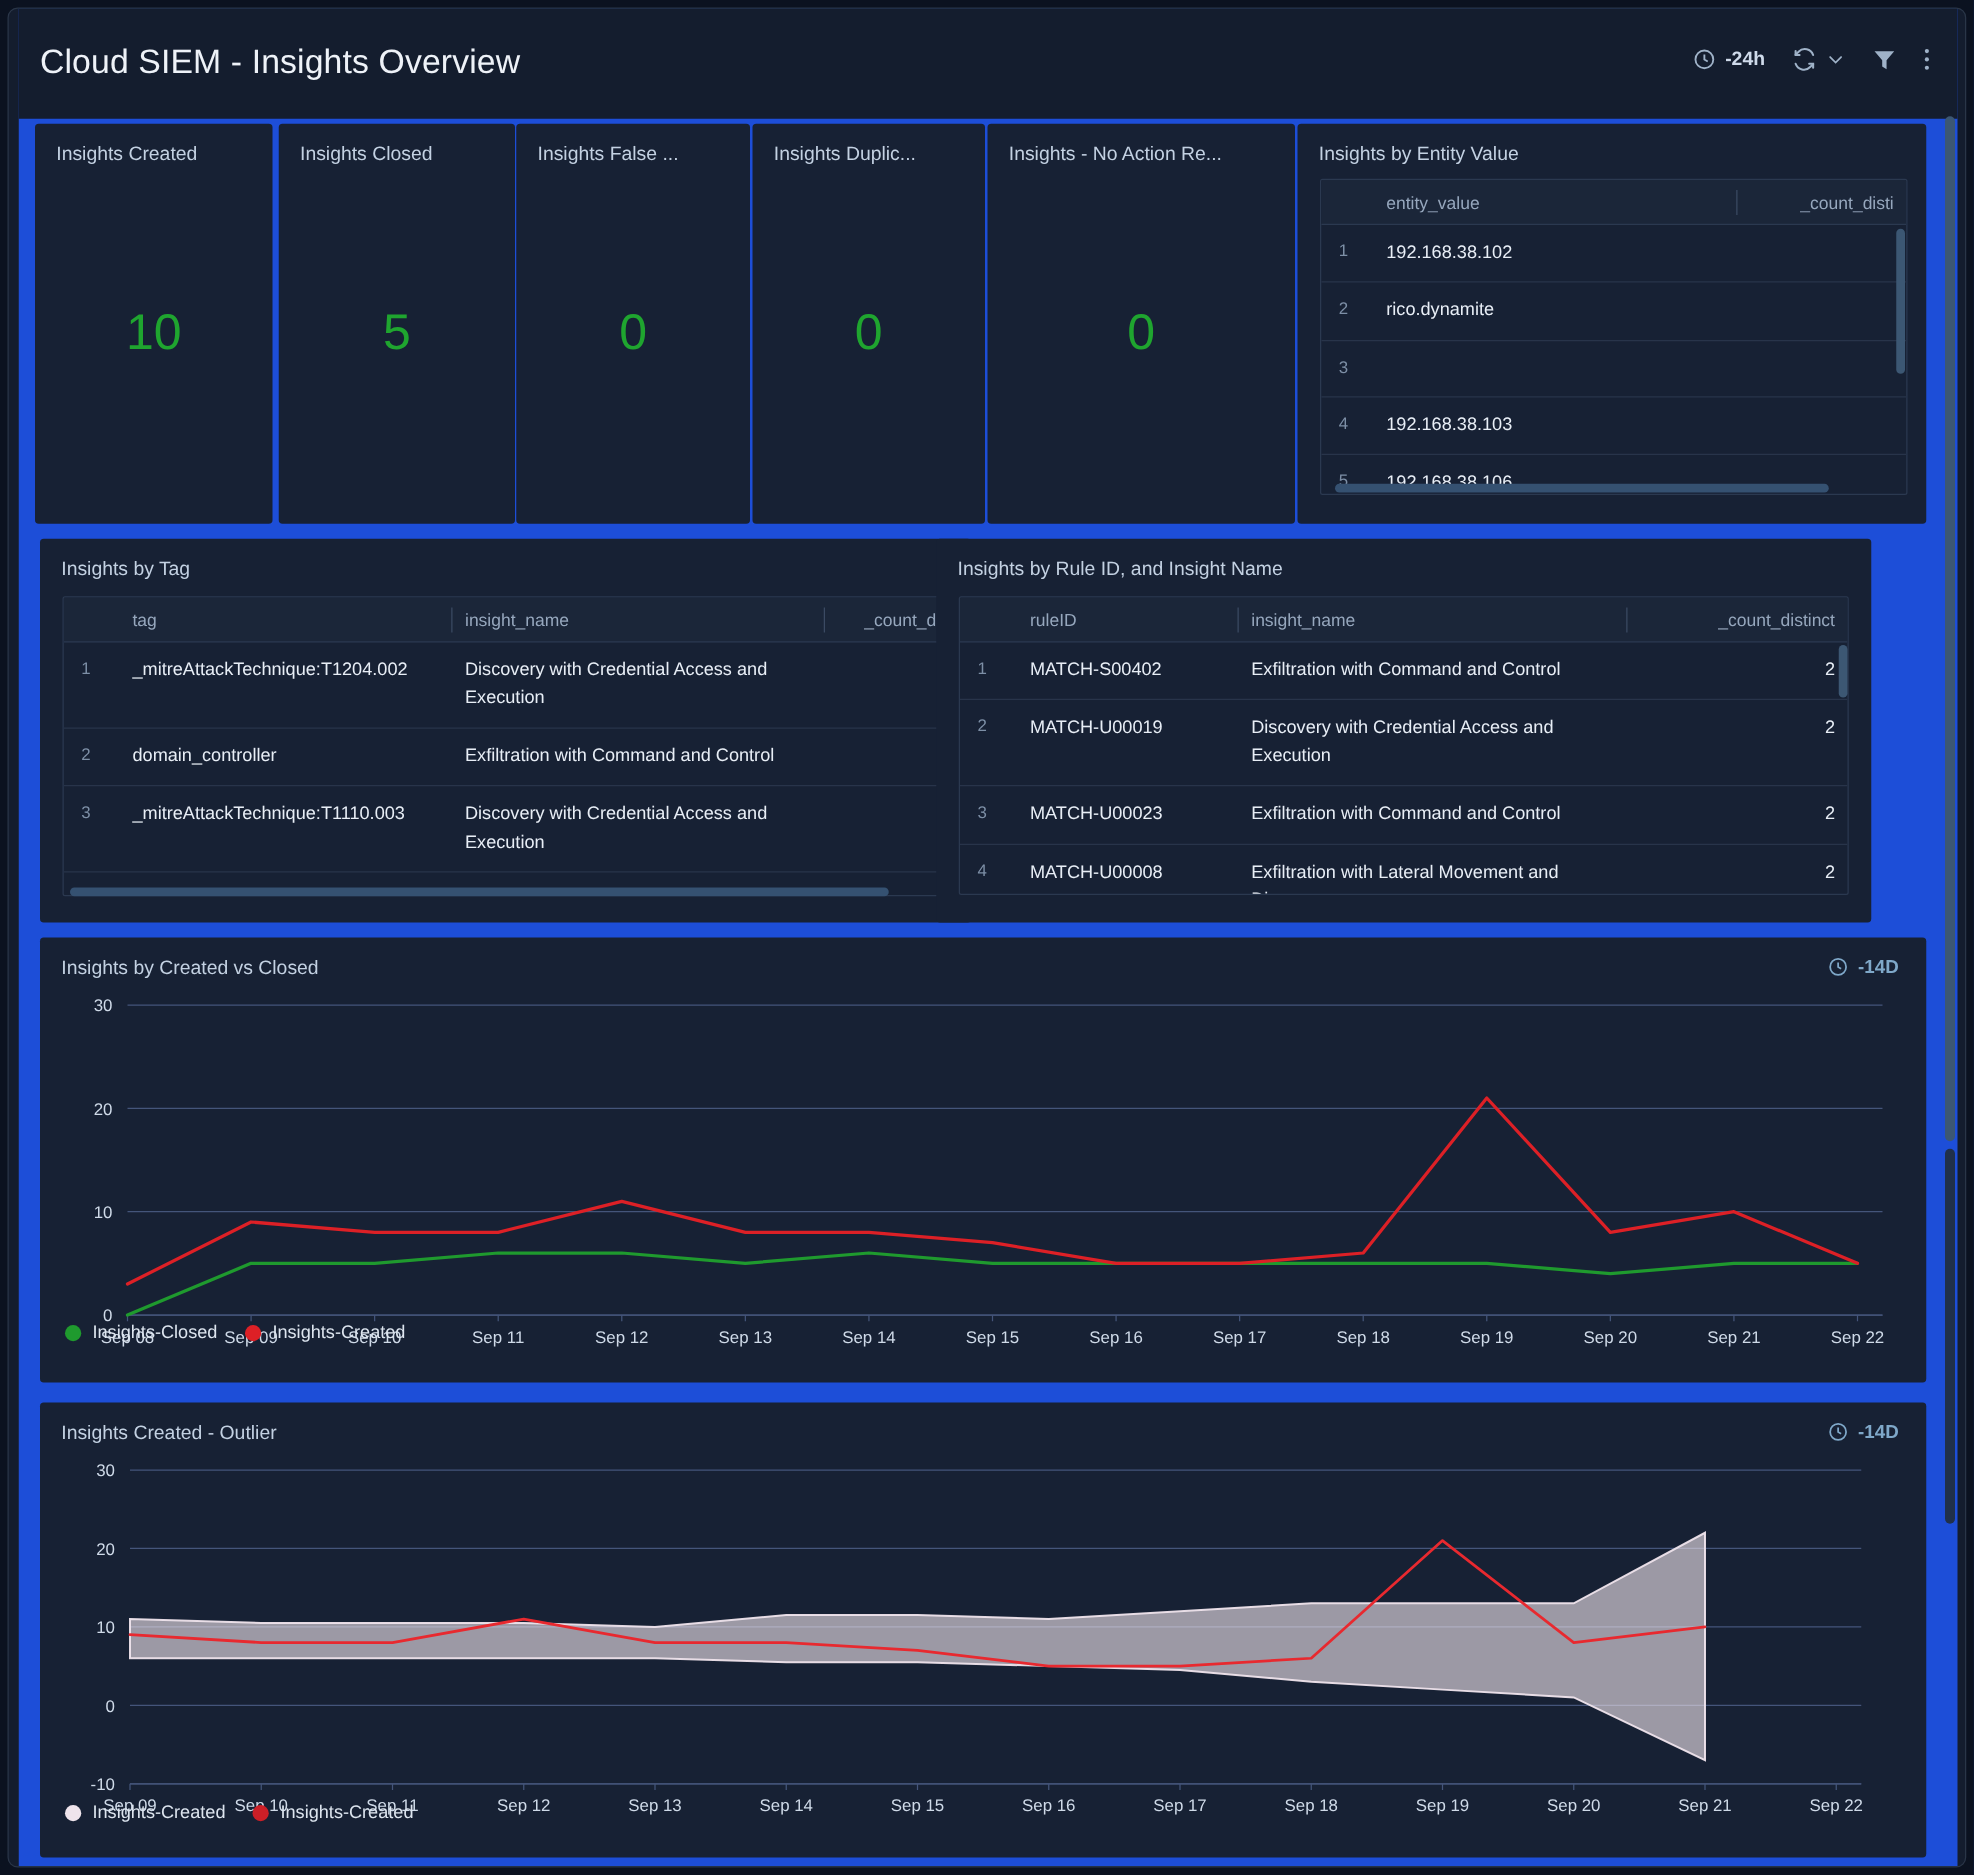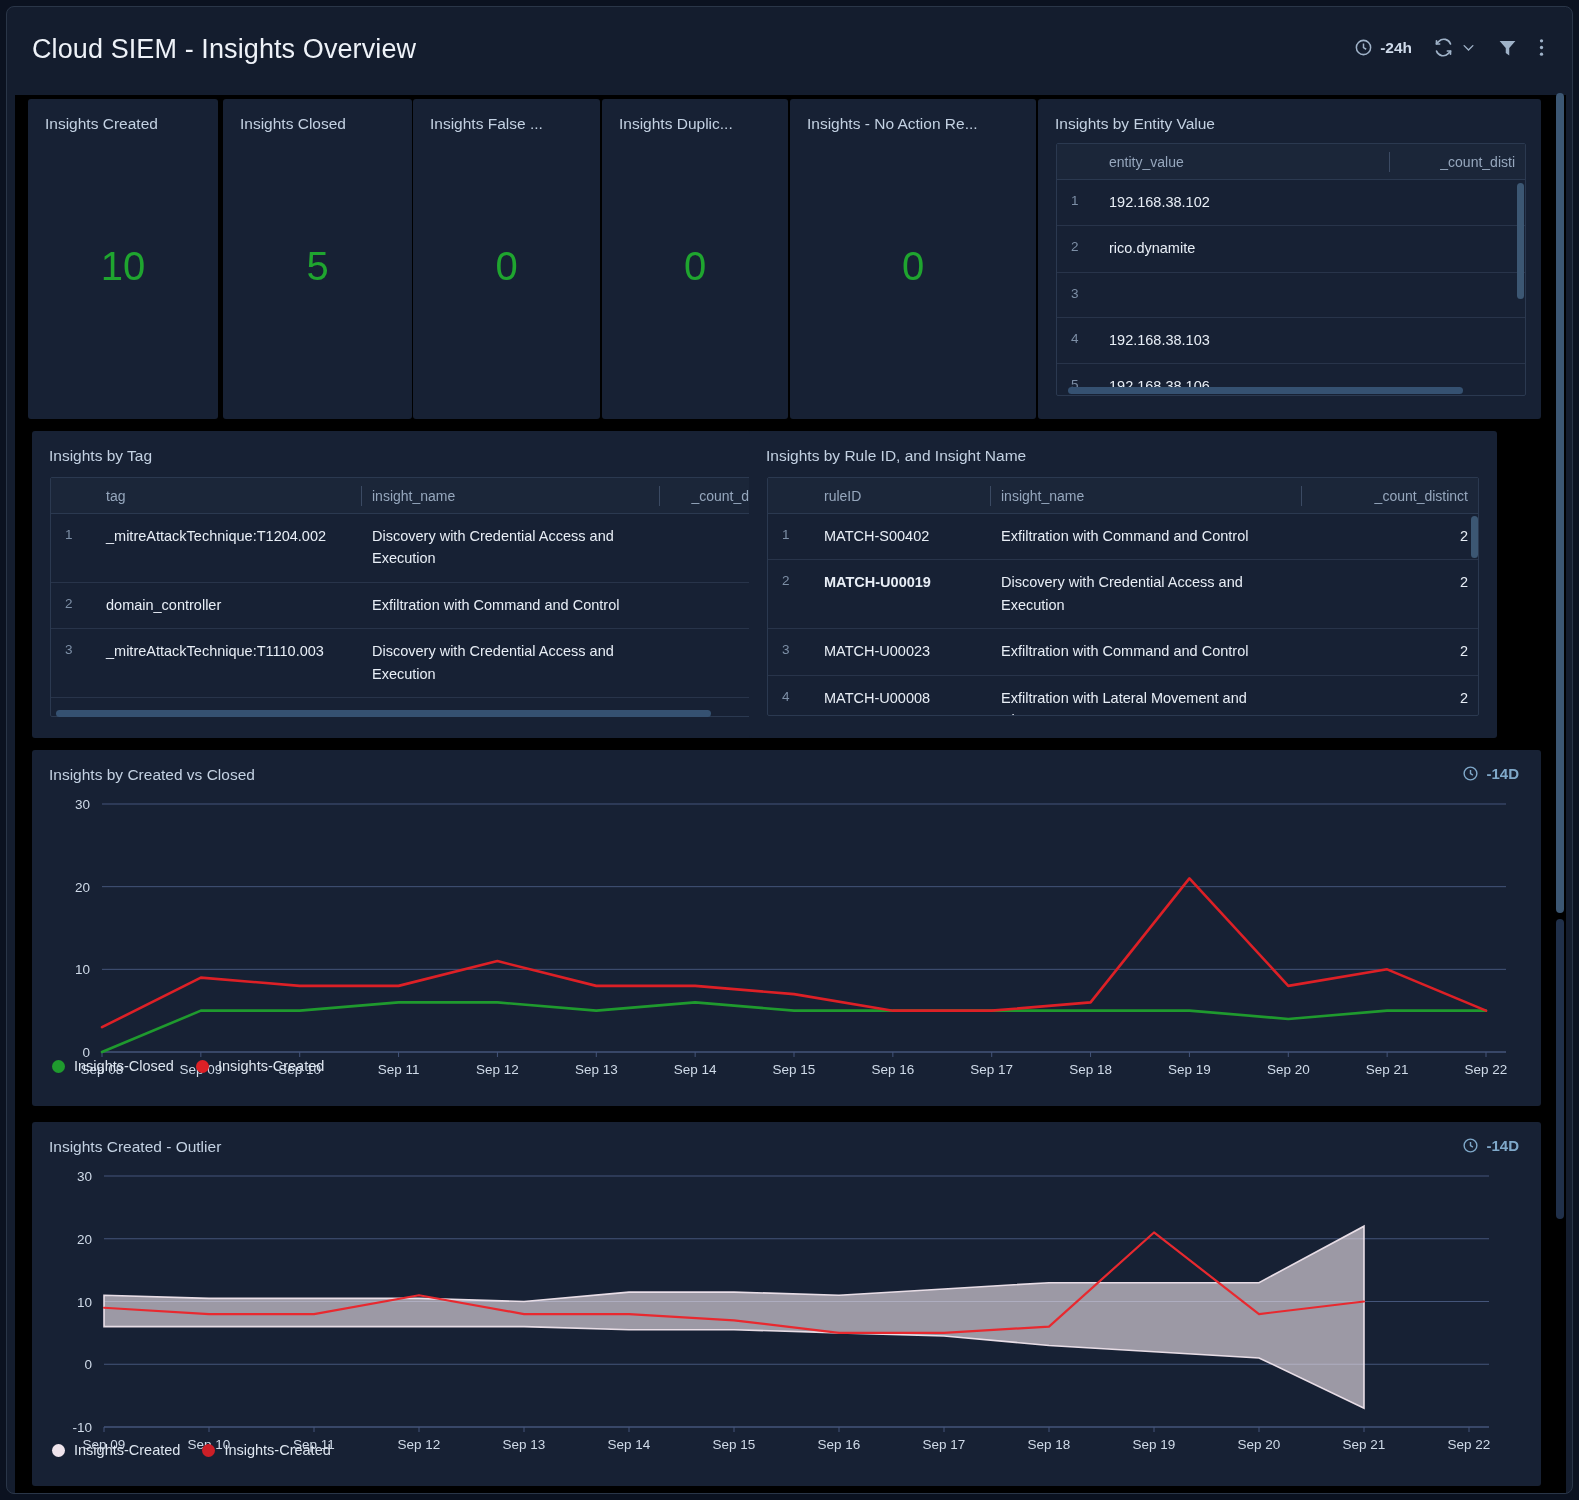--- a/index.html
+++ b/index.html
@@ -10,21 +10,21 @@
     overflow: hidden;
   }
   #app {
     position: absolute; left: 6px; top: 6px;
     width: 1567px; height: 1488px;
     background: #141d2e;
     border: 1px solid #2a3648;
     border-radius: 8px;
     overflow: hidden;
   }
-  .inner { position: absolute; left: 8px; top: 0; width: 1551px; height: 1486px; background:#000000; }
+  .inner { position: absolute; left: 8px; top: 0; width: 1551px; height: 1486px; background:#1d4ed8; }
 
   
   .header {
     position: absolute; left: 0; top: 0; width: 1551px; height: 88px;
     background: #141d2e;
   }
   .dash-title {
     position: absolute; left: 17px; top: 27px;
     font-size: 27px; color: #eef2f8; font-weight: 400; letter-spacing: .1px;
   }
@@ -234,21 +234,21 @@
         <div class="th num" style="flex:1;">_count_distinct</div>
       </div>
       <div class="trow">
         <div class="td idx" style="width:46px;">1</div>
         <div class="td" style="width:177px;">MATCH-S00402</div>
         <div class="td" style="width:311px;">Exfiltration with Command and Control</div>
         <div class="td num" style="flex:1;">2</div>
       </div>
       <div class="trow">
         <div class="td idx" style="width:46px;">2</div>
-        <div class="td" style="width:177px;font-weight:bold;">MATCH-U00019</div>
+        <div class="td" style="width:177px;">MATCH-U00019</div>
         <div class="td" style="width:311px;">Discovery with Credential Access and Execution</div>
         <div class="td num" style="flex:1;">2</div>
       </div>
       <div class="trow">
         <div class="td idx" style="width:46px;">3</div>
         <div class="td" style="width:177px;">MATCH-U00023</div>
         <div class="td" style="width:311px;">Exfiltration with Command and Control</div>
         <div class="td num" style="flex:1;">2</div>
       </div>
       <div class="trow">

